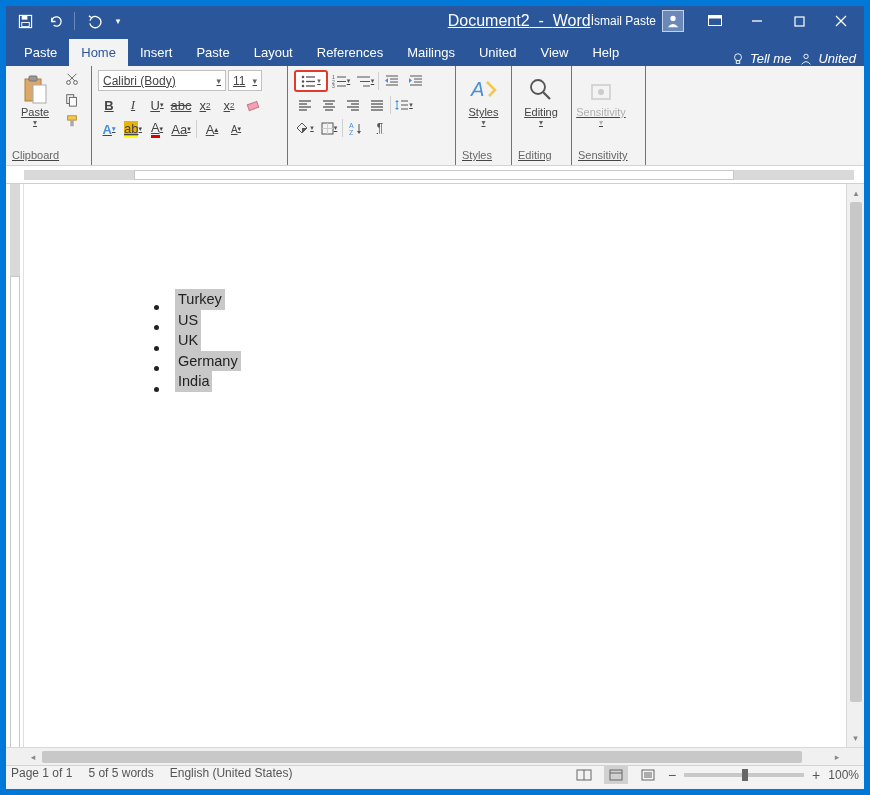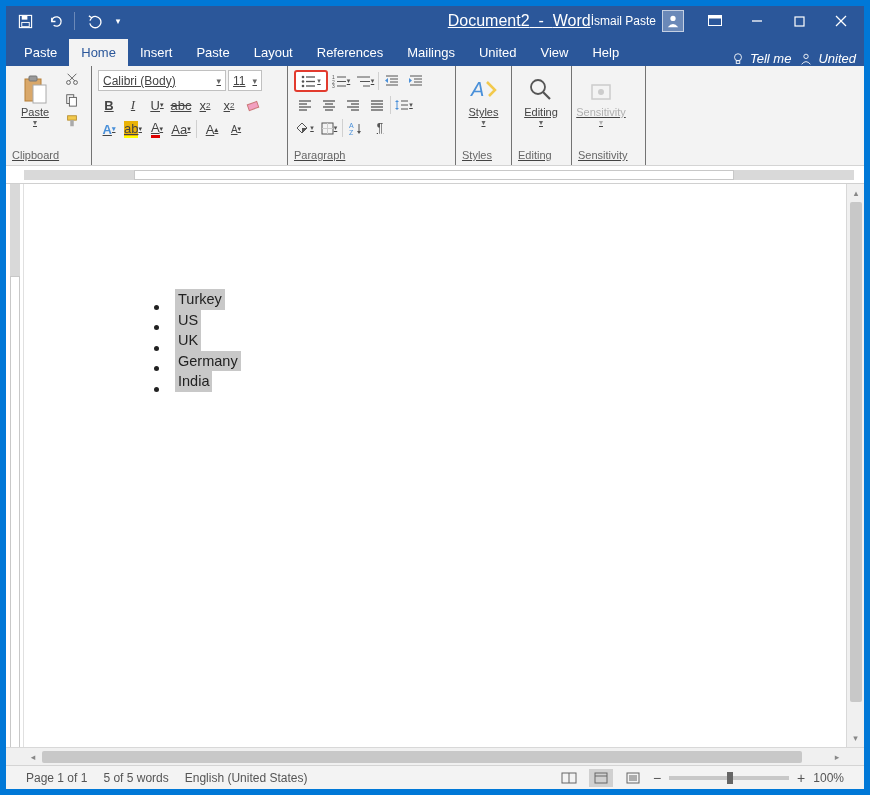--- a/index.html
+++ b/index.html
@@ -46,21 +46,21 @@
 .bul-list { position:absolute; left:130px; top:105px; font-size:14.5px; color:#222; line-height:1.42;}
 .bul-item { display:flex; align-items:flex-end; gap:16px;}
 .bul-dot { width:5px;height:5px;background:#222;border-radius:50%;}
 .sel { background:#c8c8c8; padding:0 3px;}
 .vscroll { width:18px; background:#f0f0f0; border-left:1px solid #d8d8d8; position:relative;}
 .vthumb { position:absolute; left:3px; width:12px; background:#c8c8c8; border-radius:2px;}
 .hscroll-row{height:18px; background:#f0f0f0; border-top:1px solid #d8d8d8; display:flex;}
 .harrow{width:18px;display:flex;align-items:center;justify-content:center;font-size:9px;color:#888;cursor:pointer;}
 .htrack{flex:1;position:relative;}
 .hthumb{position:absolute;top:3px;height:12px;background:#c8c8c8;border-radius:2px;}
-.statusbar { height:24px; background:#f3f3f3; border-top:1px solid #d4d4d4; display:flex; align-items:center; font-size:12px; color:#555; padding:0 20px; gap:16px;}
+.statusbar { height:24px; background:#f3f3f3; border-top:1px solid #d4d4d4; display:flex; align-items:flex-start; font-size:12px; color:#555; padding:0 5px; gap:16px;}
 .statusbar .right{margin-left:auto;display:flex;align-items:center;gap:8px;}
 .view-btn { width:24px;height:18px;display:flex;align-items:center;justify-content:center;cursor:pointer;border:1px solid transparent;}
 .view-btn.active{background:#d0d0d0;}
 .zoom-track{width:120px;height:4px;background:#c8c8c8;position:relative;}
 .zoom-thumb{position:absolute;top:-4px;width:6px;height:12px;background:#666;}
 svg{display:block;}
 .dim{color:#b0b0b0;}
 .tab-tellme{display:flex;align-items:center;gap:5px;}
 </style>
 </head>
@@ -365,21 +365,20 @@
               <svg width="14" height="13">
                 <text x="0" y="6" font-size="7" fill="#4a90d9">A</text>
                 <text x="0" y="13" font-size="7" fill="#4a90d9">Z</text>
                 <line x1="10" y1="2" x2="10" y2="10" stroke="#555"></line>
                 <path d="M8 9 L10 12 L12 9 Z" fill="#555"></path>
               </svg>
             </div>
           <div class="pbtn">¶</div>
         </div>
       </div>
-      <div class="group-label">Paragraph</div>
     </div>
 
     <div class="group" style="width:56px;">
       <div class="group-body">
         <div class="big-btn">
           <div class="ic">
             <svg width="30" height="28" viewBox="0 0 30 28">
                 <text x="2" y="20" font-size="20" fill="#4a90d9" font-style="italic" font-family="serif">A</text>
                 <path d="M18 6 L26 14 L20 20" fill="none" stroke="#f2c94c" stroke-width="2.5"></path>
               </svg>

